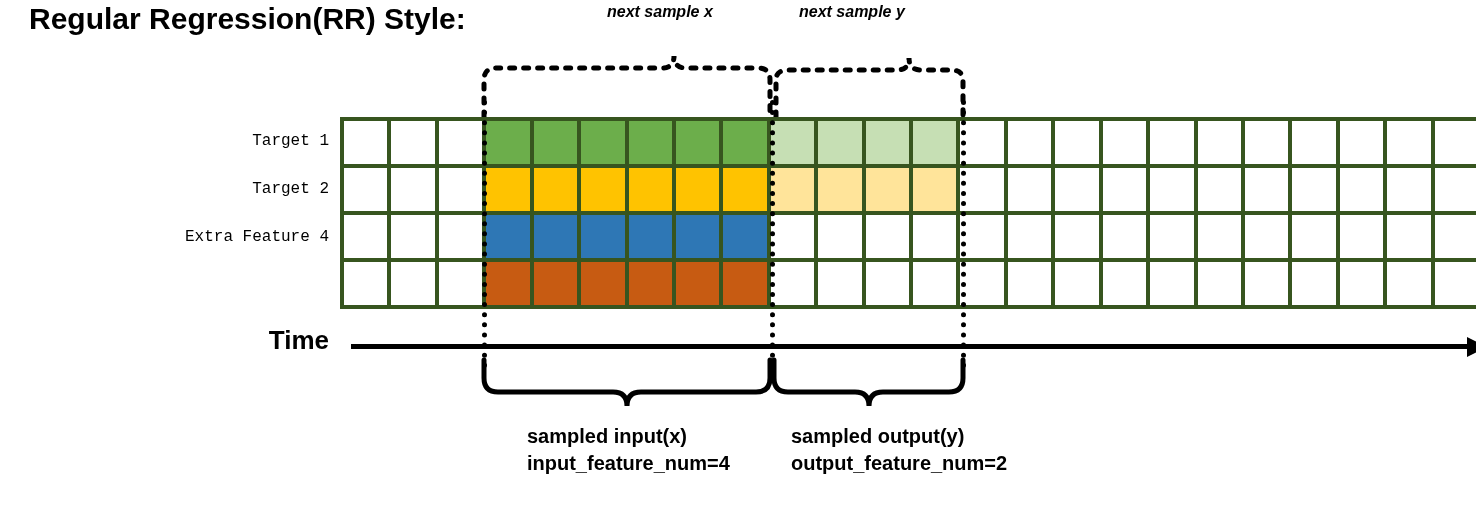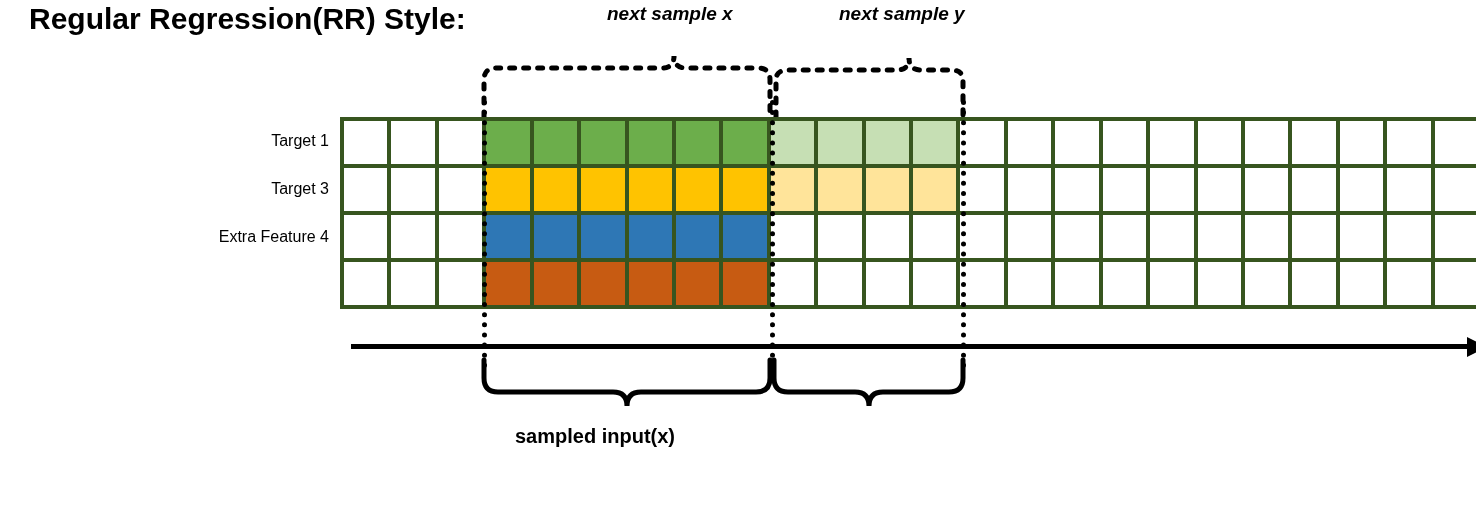--- a/index.html
+++ b/index.html
@@ -12,26 +12,26 @@
 
   
   #page-title{
     position:absolute;left:10px;top:2px;
     font-size:30px;font-weight:700;color:#000;
     white-space:nowrap;letter-spacing:0px;
   }
 
   
   .top-label{
-    position:absolute;font-size:19px;font-style:italic;font-weight:600;
+    position:absolute;font-size:16px;font-style:italic;font-weight:600;
     color:#000;white-space:nowrap;
   }
   #lbl-next-x{left:588px;top:3px;}
-  #lbl-next-y{left:820px;top:3px;}
-  #row-labels{position:absolute;left:0px;top:117px;width:310px;height:192px;}
+  #lbl-next-y{left:780px;top:3px;}
+  #row-labels{position:absolute;left:0px;top:117px;width:310px;height:192px;font-family:Liberation Mono, monospace;}
   .rl-slot{position:absolute;left:0;width:100%;height:48px;
            display:flex;align-items:center;justify-content:flex-end;}
 
   
   #grid{
     position:absolute;left:321px;top:117px;
     width:1142px;height:192px;
     background:#37551F;
     display:grid;
     grid-template-columns:repeat(24,1fr);
@@ -66,21 +66,21 @@
   
   svg.brace{position:absolute;overflow:visible;}
   #brace-top{left:0;top:0;width:1476px;height:130px;}
   #brace-bottom{left:0;top:340px;width:1476px;height:90px;}
 
   
   .caption{
     position:absolute;font-size:20px;font-weight:600;color:#000;
     line-height:1.35;white-space:nowrap;
   }
-  #cap-input{left:496px;top:423px;}
+  #cap-input{left:508px;top:423px;}
   #cap-output{left:772px;top:423px;}
   .caption div{display:block;}
 </style>
 </head>
 <body>
 
 <div class="stage">
 
   <div id="page-title">Regular Regression(RR) Style:</div>
 
@@ -94,21 +94,21 @@
 
       <path d="M757,117 L757,80 Q757,70 769,70 L878,70 Q890,70 890,58 Q890,70 902,70 L932,70 Q944,70 944,80 L944,117"></path>
     </g>
   </svg>
 
   <div id="row-labels">
     <div class="rl-slot" style="top:0px;">
         <span>Target 1</span>
       </div>
     <div class="rl-slot" style="top:48px;">
-        <span>Target 3</span>
+        <span>Target 2</span>
       </div>
     <div class="rl-slot" style="top:96px;">
         <span>Extra Feature 4</span>
       </div>
   </div>
 
   <div id="grid">
       <div class="cell" style="background: rgb(255, 255, 255);"></div>
       <div class="cell" style="background: rgb(255, 255, 255);"></div>
       <div class="cell" style="background: rgb(255, 255, 255);"></div>
@@ -204,31 +204,35 @@
       <div class="cell" style="background: rgb(255, 255, 255);"></div>
       <div class="cell" style="background: rgb(255, 255, 255);"></div>
       <div class="cell" style="background: rgb(255, 255, 255);"></div>
       <div class="cell" style="background: rgb(255, 255, 255);"></div>
     </div>
 
   <div class="vguide" id="vguide-a"></div>
   <div class="vguide" id="vguide-b"></div>
   <div class="vguide" id="vguide-c"></div>
 
+  <div id="time-label">Time</div>
   <div id="time-axis-line"></div>
   <div id="time-arrow-head"></div>
 
   <svg class="brace" id="brace-bottom">
     <g fill="none" stroke="#000" stroke-width="5" stroke-linecap="round">
 
       <path d="M465,20 L465,38 Q465,52 479,52 L594,52 Q608,52 608,66 Q608,52 622,52 L737,52 Q751,52 751,38 L751,20"></path>
 
       <path d="M755,20 L755,38 Q755,52 769,52 L836,52 Q850,52 850,66 Q850,52 864,52 L930,52 Q944,52 944,38 L944,20"></path>
     </g>
   </svg>
 
   <div class="caption" id="cap-input">
     <div>sampled input(x)</div>
+    <div>input_feature_num=4</div>
   </div>
   <div class="caption" id="cap-output">
+    <div>sampled output(y)</div>
+    <div>output_feature_num=2</div>
   </div>
 
 </div>
 
 </body></html>

